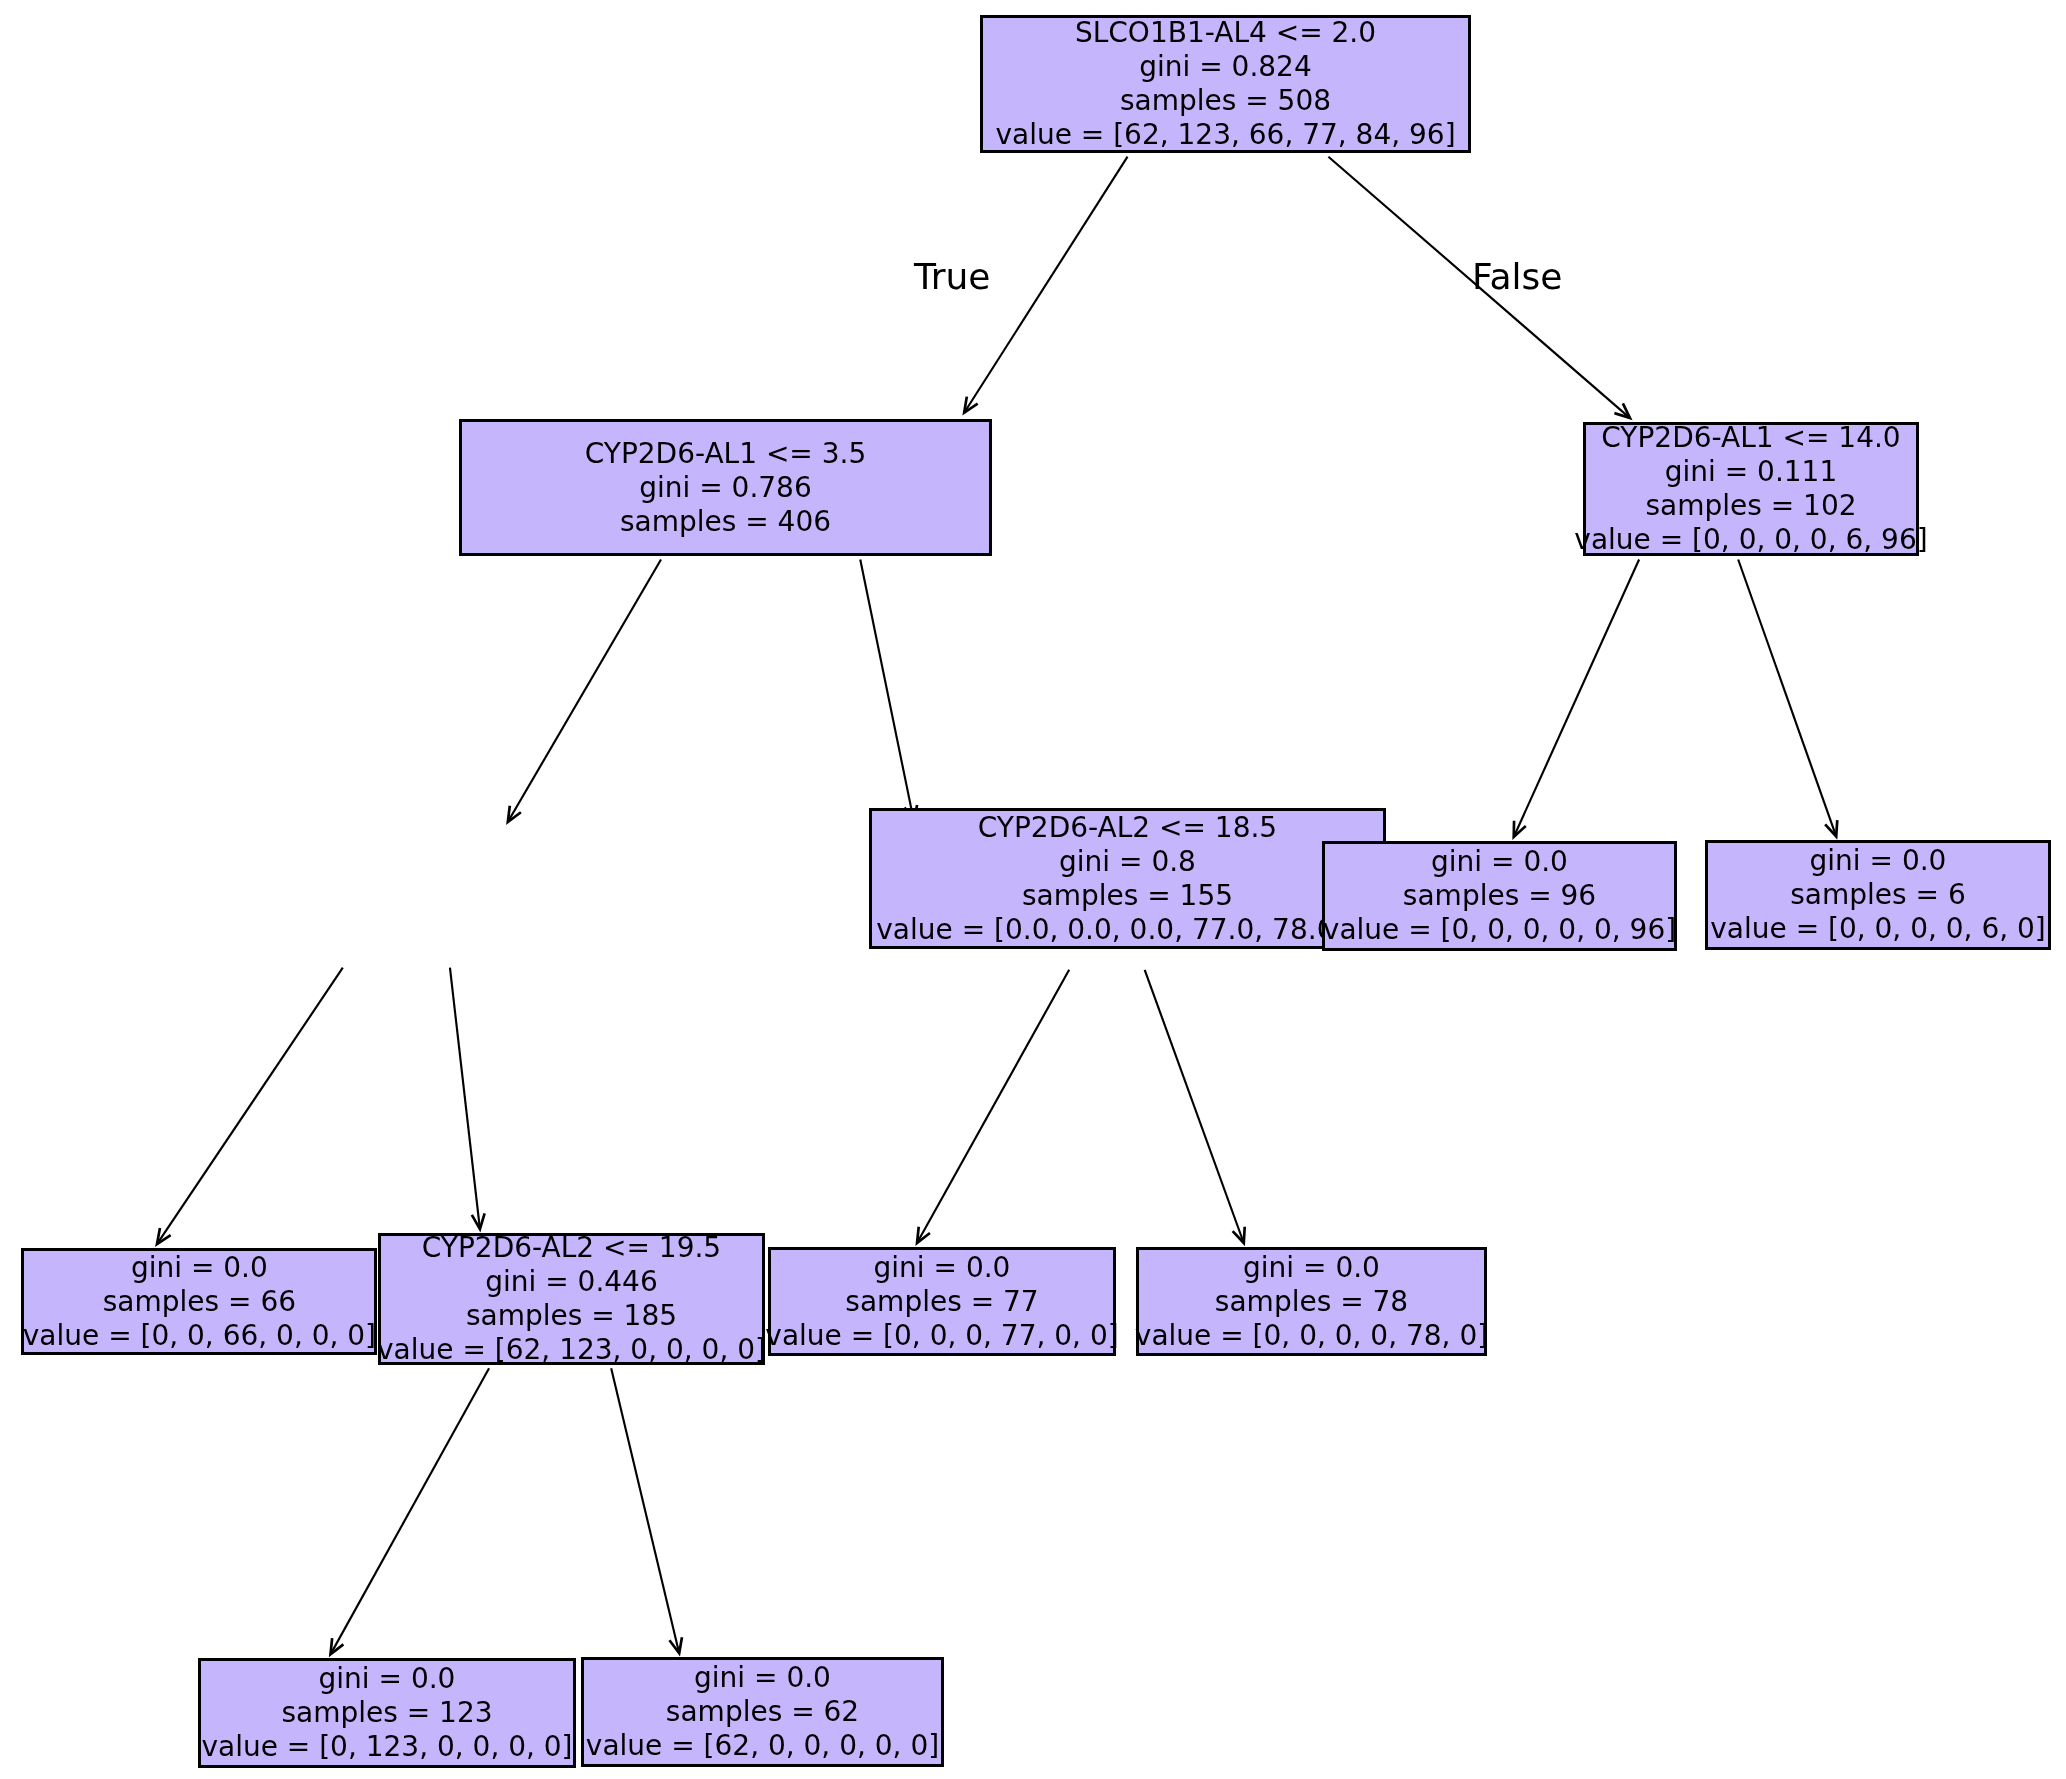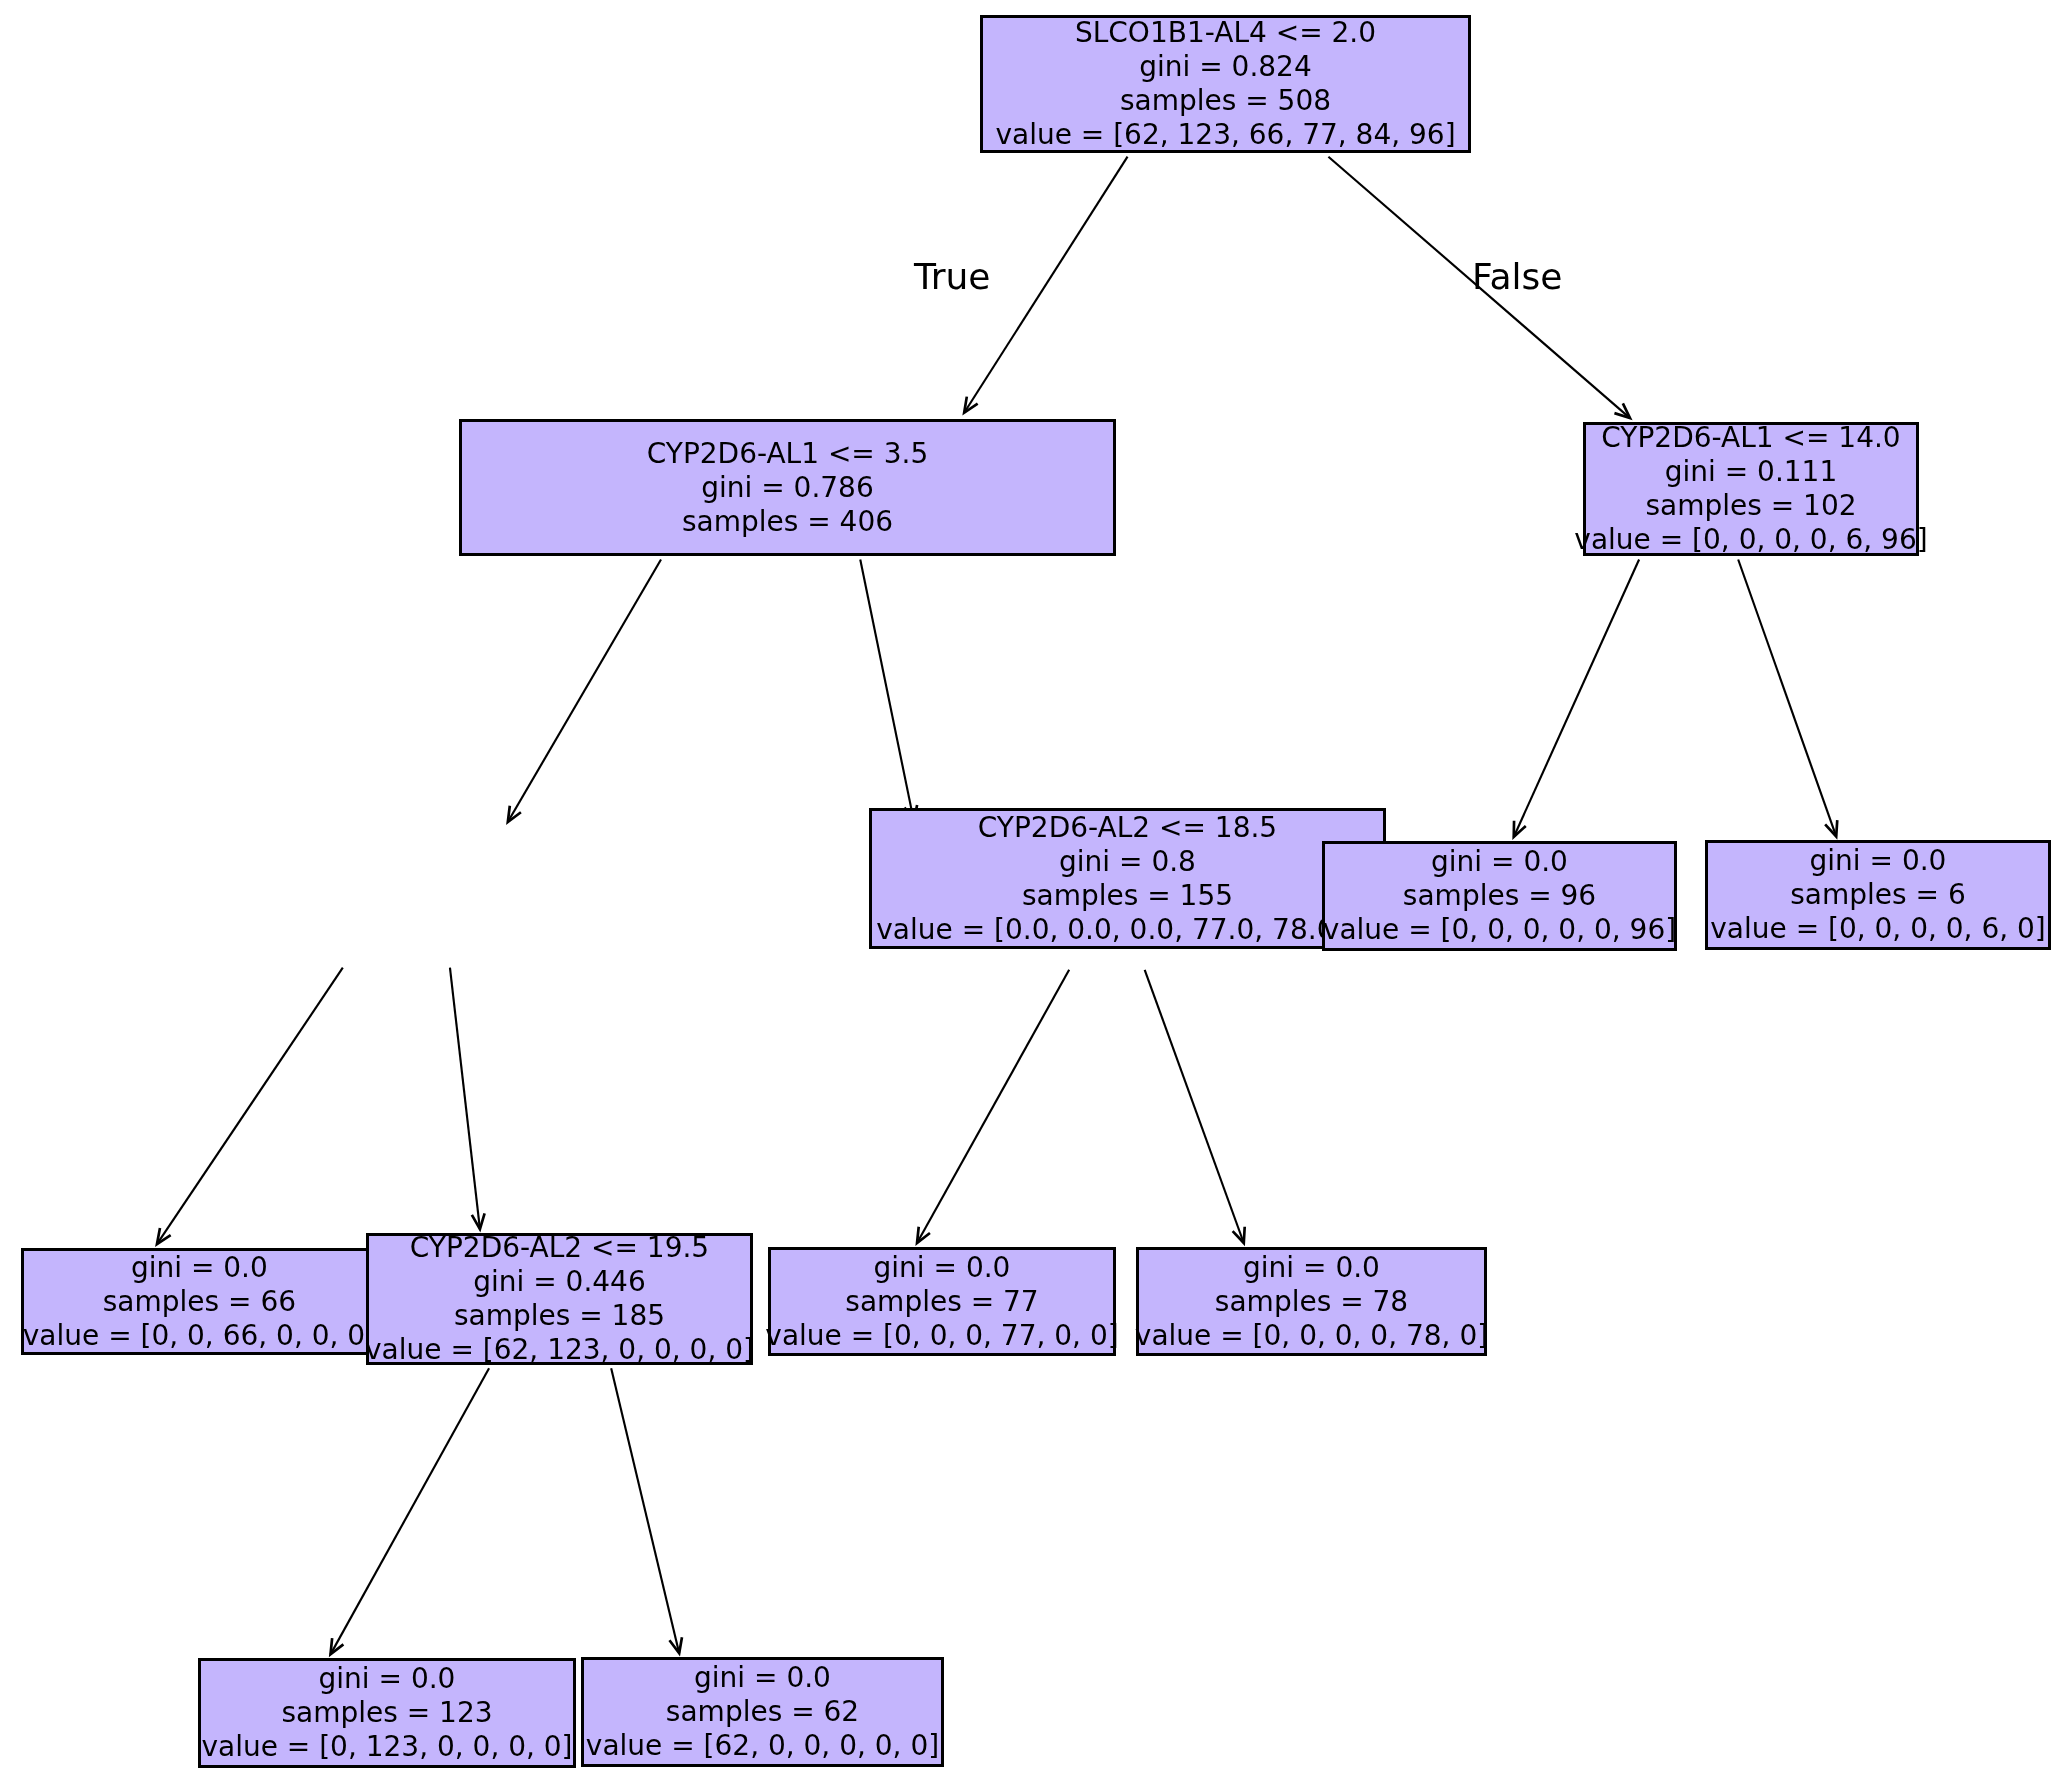--- a/index.html
+++ b/index.html
@@ -68,21 +68,21 @@
   <div class="edge-label" style="left:914px; top:261px;">True</div>
   <div class="edge-label" style="left:1472px; top:261px;">False</div>
 
   <div class="node" style="left:980px; top:15px; width:491px; height:138px;">
     <div class="line">SLCO1B1-AL4 &lt;= 2.0</div>
     <div class="line">gini = 0.824</div>
     <div class="line">samples = 508</div>
     <div class="line">value = [62, 123, 66, 77, 84, 96]</div>
   </div>
 
-  <div class="node" style="left:459px; top:419px; width:657px; height:137px;">
+  <div class="node" style="left:459px; top:419px; width:533px; height:137px;">
     <div class="line">CYP2D6-AL1 &lt;= 3.5</div>
     <div class="line">gini = 0.786</div>
     <div class="line">samples = 406</div>
   </div>
 
   <div class="node" style="left:1583px; top:422px; width:336px; height:134px;">
     <div class="line">CYP2D6-AL1 &lt;= 14.0</div>
     <div class="line">gini = 0.111</div>
     <div class="line">samples = 102</div>
     <div class="line">value = [0, 0, 0, 0, 6, 96]</div>
@@ -107,21 +107,21 @@
     <div class="line">samples = 6</div>
     <div class="line">value = [0, 0, 0, 0, 6, 0]</div>
   </div>
 
   <div class="node" style="left:21.4px; top:1248px; width:356px; height:107px;">
     <div class="line">gini = 0.0</div>
     <div class="line">samples = 66</div>
     <div class="line">value = [0, 0, 66, 0, 0, 0]</div>
   </div>
 
-  <div class="node" style="left:366px; top:1233px; width:387px; height:132px;">
+  <div class="node" style="left:378px; top:1233px; width:387px; height:132px;">
     <div class="line">CYP2D6-AL2 &lt;= 19.5</div>
     <div class="line">gini = 0.446</div>
     <div class="line">samples = 185</div>
     <div class="line">value = [62, 123, 0, 0, 0, 0]</div>
   </div>
 
   <div class="node" style="left:768px; top:1247px; width:348px; height:109px;">
     <div class="line">gini = 0.0</div>
     <div class="line">samples = 77</div>
     <div class="line">value = [0, 0, 0, 77, 0, 0]</div>

